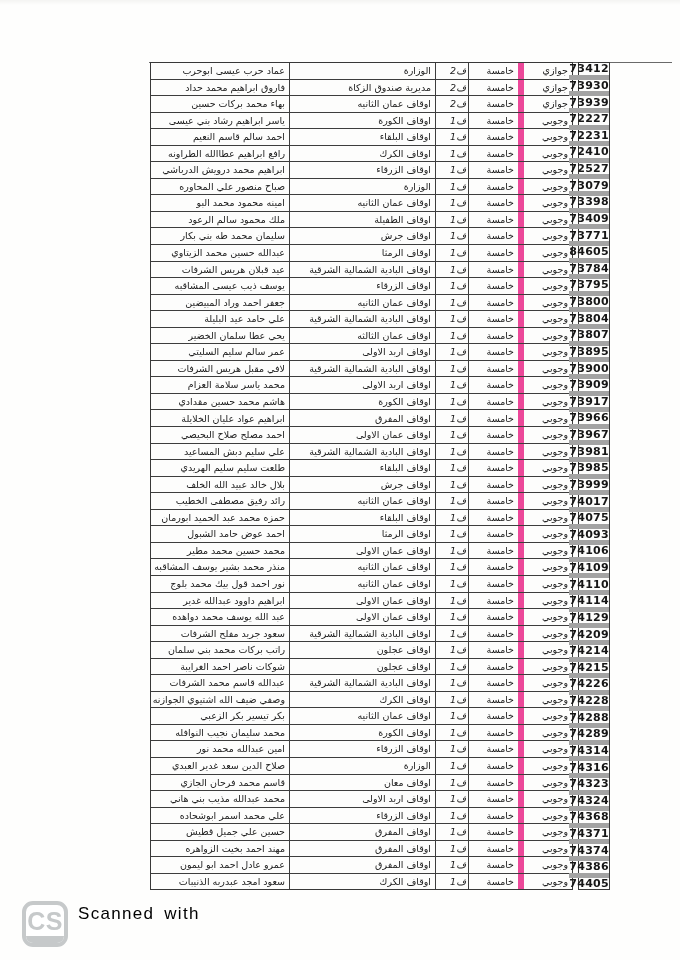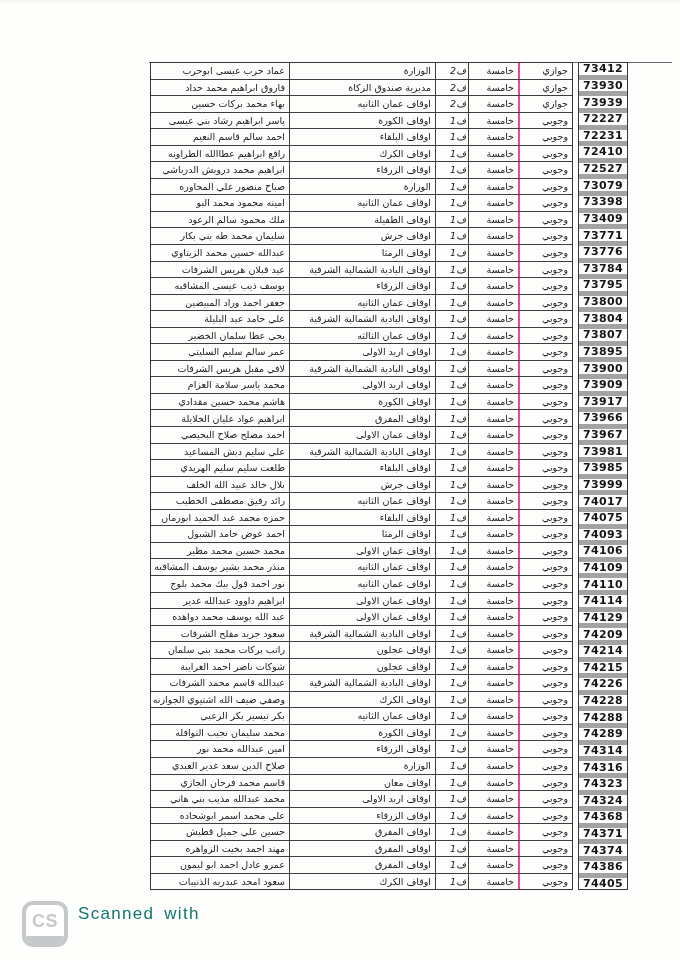--- a/index.html
+++ b/index.html
@@ -20,53 +20,53 @@
     display:flex;flex-direction:column;background:#fdfdfc;
   }
   .row{flex:1;display:flex;border-top:1px solid #3d3d3d;min-height:0;}
   .row:first-child{border-top:none;}
   .cell{
     box-sizing:border-box;display:flex;align-items:center;
     direction:rtl;justify-content:flex-start;
     white-space:nowrap;overflow:visible;
     font-size:9.5px;color:#1b1b1b;padding-right:4px;line-height:1;
   }
-  .c-type {width:54px;border-left:2px solid #ec4899;text-align:right;}
+  .c-type {width:54px;border-left:6px solid #ec4899;text-align:right;}
   .c-grade{width:50px;border-left:1px solid #3d3d3d;padding-left:39px;}
   .c-class{width:33px;border-left:1px solid #3d3d3d;padding-right:2px;font-style:italic;}
   .c-office{width:146px;border-left:1px solid #3d3d3d;text-align:right;}
   .c-name {flex:1;}
 
   .num-col{
-    position:absolute;left:578px;top:62px;width:50px;height:828px;
+    position:absolute;left:578px;top:62px;width:32px;height:828px;
     border:1px solid #383838;box-sizing:border-box;
-    display:flex;flex-direction:column;background:#fdfdfc;
+    display:flex;flex-direction:column;background:#fdfdfc;align-items:flex-end;
   }
   .num-cell{
     flex:1;border-top:5px solid #a3a3a3;min-height:0;
     display:flex;align-items:center;justify-content:center;
     font-size:11px;font-weight:600;color:#161616;letter-spacing:0.3px;
   }
   .num-cell:first-child{border-top:none;}
 
   
   .cs-logo{
     position:absolute;left:22px;top:901px;width:46px;height:46px;
     border:4px solid #c6c9ca;border-radius:11px;box-sizing:border-box;
     display:flex;align-items:center;justify-content:center;background:#ffffff;
     overflow:hidden;
   }
   .cs-txt{
-    color:#c6c9ca;font-weight:bold;font-size:18px;letter-spacing:0.5px;
+    color:#c6c9ca;font-weight:bold;font-size:25px;letter-spacing:0.5px;
     font-family:"Liberation Sans", sans-serif;margin-top:-5px;
   }
   .cs-bar{position:absolute;left:0;right:0;bottom:0;height:7px;background:#c6c9ca;}
   .cs-lines{
     position:absolute;left:78px;top:904px;
-    font-family:"Liberation Sans", sans-serif;color:#0f766e;
+    font-family:"Liberation Sans", sans-serif;color:#000000;
   }
   .cs-lines .l1{font-size:17px;letter-spacing:1.3px;word-spacing:4px;}
   .cs-lines .l2{font-size:19px;letter-spacing:1.1px;margin-top:2px;}
 </style>
 </head>
 <body>
 
 <div class="scan-edge"></div>
 <div class="topline"></div>
 
@@ -428,21 +428,21 @@
     <div class="num-cell">73930</div>
     <div class="num-cell">73939</div>
     <div class="num-cell">72227</div>
     <div class="num-cell">72231</div>
     <div class="num-cell">72410</div>
     <div class="num-cell">72527</div>
     <div class="num-cell">73079</div>
     <div class="num-cell">73398</div>
     <div class="num-cell">73409</div>
     <div class="num-cell">73771</div>
-    <div class="num-cell">73776</div>
+    <div class="num-cell">84605</div>
     <div class="num-cell">73784</div>
     <div class="num-cell">73795</div>
     <div class="num-cell">73800</div>
     <div class="num-cell">73804</div>
     <div class="num-cell">73807</div>
     <div class="num-cell">73895</div>
     <div class="num-cell">73900</div>
     <div class="num-cell">73909</div>
     <div class="num-cell">73917</div>
     <div class="num-cell">73966</div>

